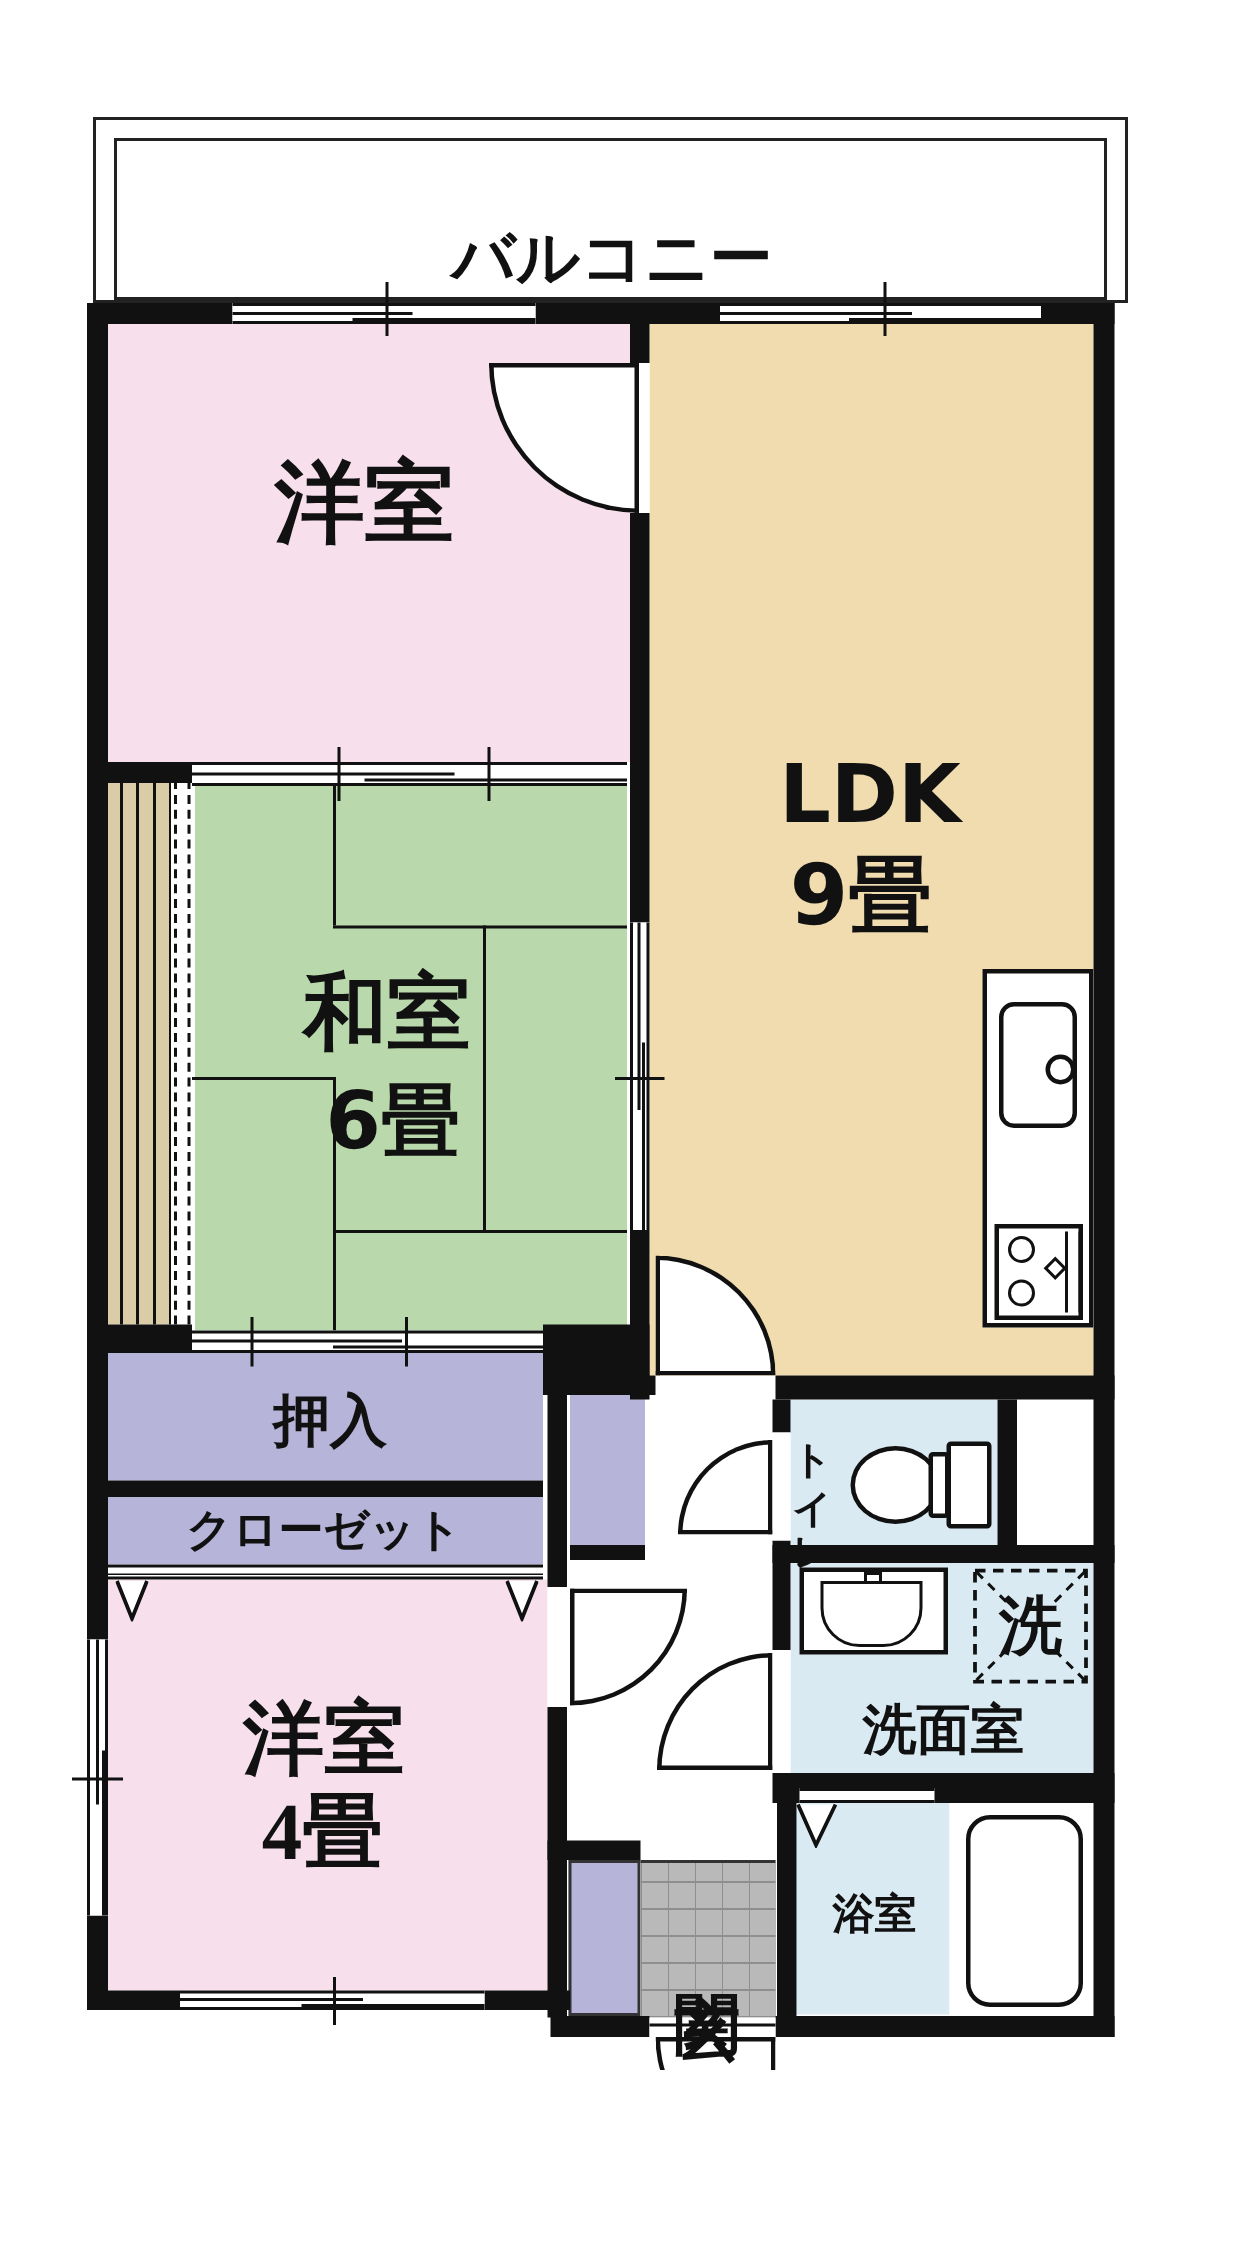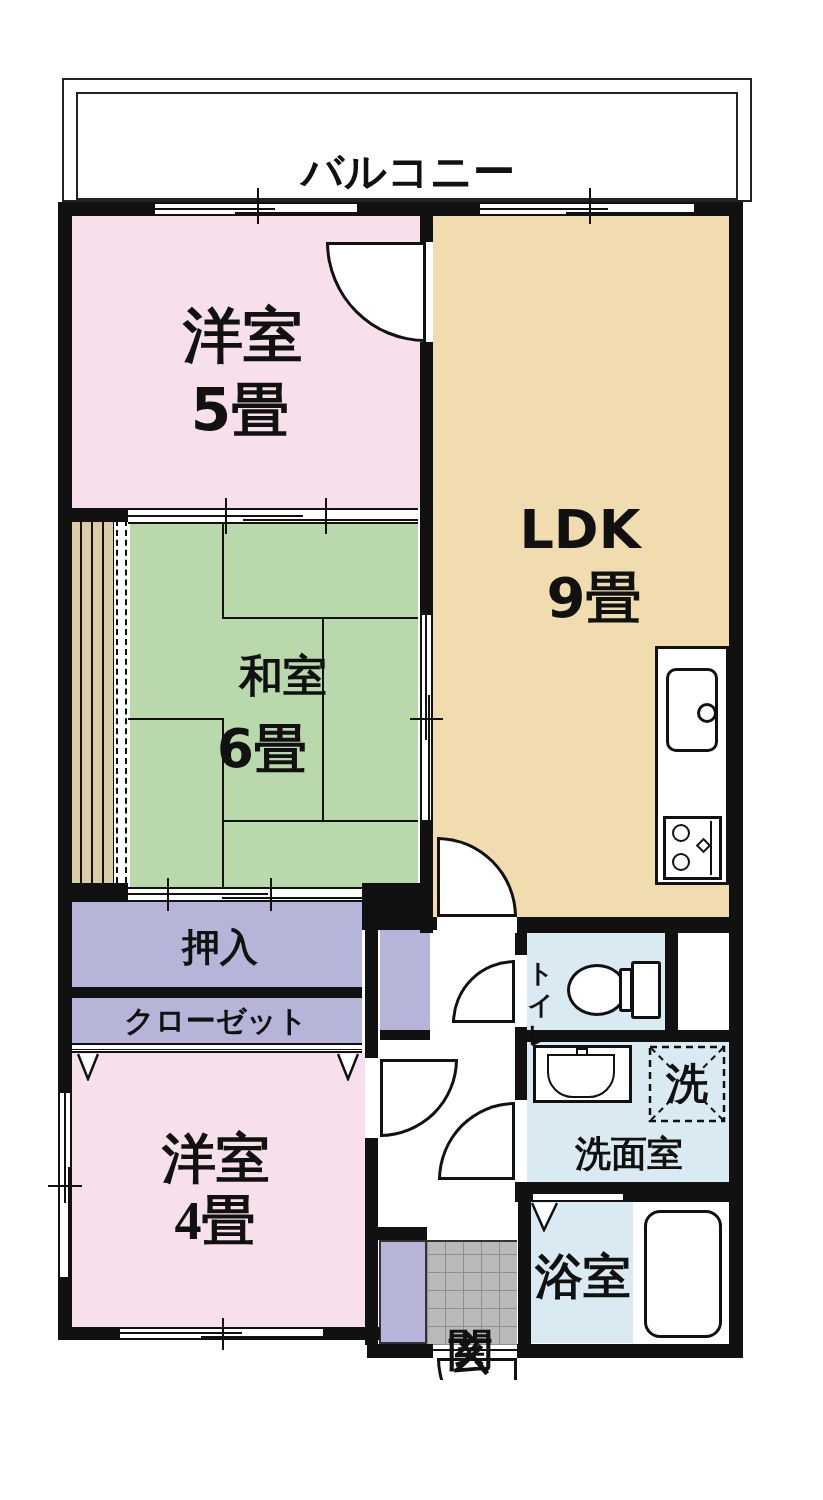--- a/index.html
+++ b/index.html
@@ -190,27 +190,26 @@
     <line x1="3" y1="3" x2="26" y2="26" stroke="#111" stroke-width="2" stroke-dasharray="6,5"></line>
     <line x1="75" y1="3" x2="52" y2="26" stroke="#111" stroke-width="2" stroke-dasharray="6,5"></line>
     <line x1="3" y1="75" x2="26" y2="52" stroke="#111" stroke-width="2" stroke-dasharray="6,5"></line>
     <line x1="75" y1="75" x2="52" y2="52" stroke="#111" stroke-width="2" stroke-dasharray="6,5"></line>
   </svg>
   <div class="lbl" style="left:687px;top:1084px;font-size:42px;">洗</div>
 
   <div class="fixture" style="left:644px;top:1210px;width:78px;height:128px;border-radius:16px;"></div>
 
   <div class="lbl" style="left:243px;top:335px;font-size:60px;">洋室</div>
-  <div class="lbl" style="left:240px;top:410px;font-size:58px;">5畳</div>
-  <div class="lbl" style="left:283px;top:676px;font-size:44px;">和室</div>
+  <div class="lbl" style="left:258px;top:676px;font-size:56px;">和室</div>
   <div class="lbl" style="left:262px;top:748px;font-size:53px;">6畳</div>
   <div class="lbl" style="left:580px;top:530px;font-size:54px;">LDK</div>
-  <div class="lbl" style="left:574px;top:598px;font-size:56px;margin-left:20px;">9畳</div>
+  <div class="lbl" style="left:574px;top:598px;font-size:56px;">9畳</div>
   <div class="lbl" style="left:216px;top:1159px;font-size:54px;">洋室</div>
   <div class="lbl" style="left:215px;top:1221px;font-size:54px;font-family:Liberation Serif, serif;">4畳</div>
   <div class="lbl" style="left:220px;top:947px;font-size:38px;">押入</div>
   <div class="lbl" style="left:216px;top:1021px;font-size:30px;">クローゼット</div>
   <div class="vlbl" style="left:541px;top:991px;font-size:26px;">トイレ</div>
   <div class="lbl" style="left:629px;top:1154px;font-size:36px;">洗面室</div>
-  <div class="lbl" style="left:583px;top:1276px;font-size:48px;">浴室</div>
+  <div class="lbl" style="left:583px;top:1276px;font-size:28px;">浴室</div>
   <div class="vlbl" style="left:471px;top:1294px;font-size:44px;">玄関</div>
 
 </div>
 
 </body></html>

